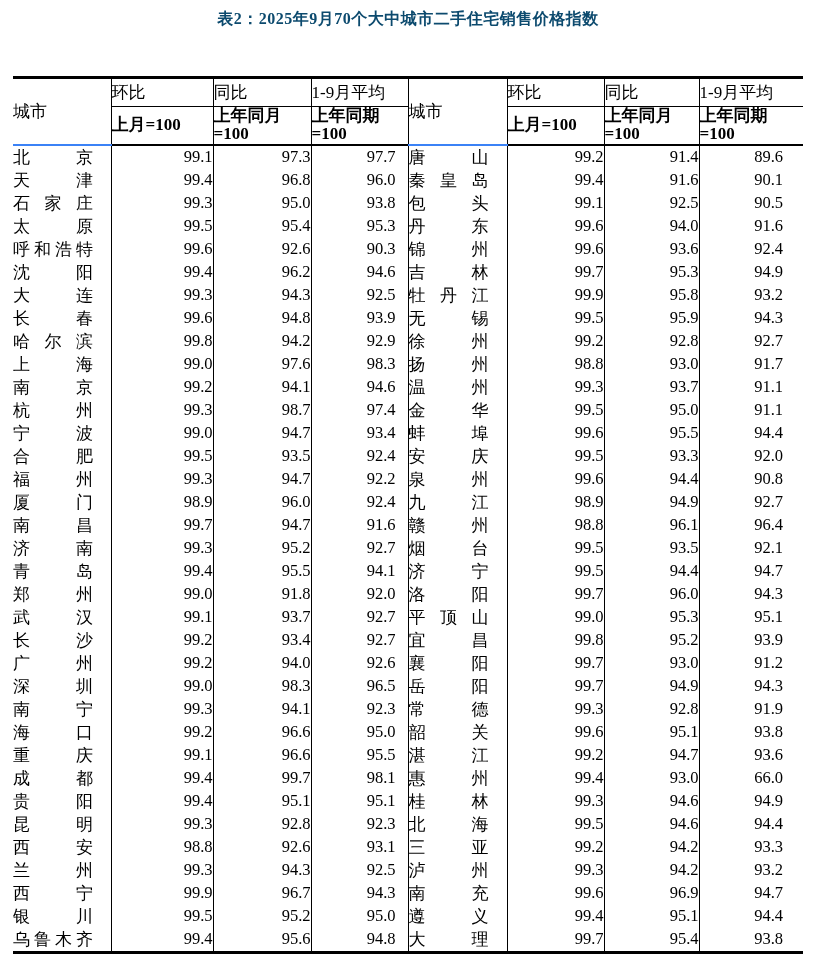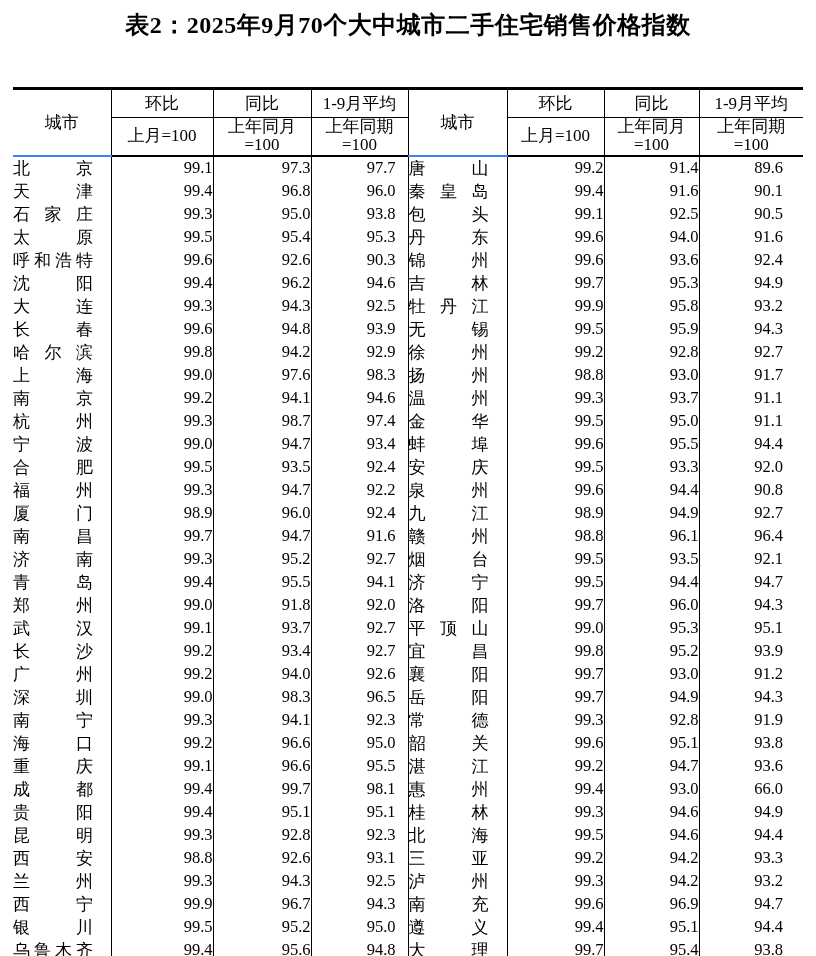--- a/index.html
+++ b/index.html
@@ -11,49 +11,49 @@
     width: 816px;
     height: 956px;
     overflow: hidden;
     color: #000;
     font-family: "Liberation Serif", "DejaVu Serif", serif;
   }
   .page-title {
     margin-top: 9px;
     text-align: center;
     font-weight: bold;
-    font-size: 24px;
+    font-size: 16px;
     letter-spacing: 0.5px;
-    color: #000000;
+    color: #0c4a6e;
   }
   table.price-table {
     border-collapse: collapse;
     table-layout: fixed;
     width: 790px;
     margin: 46px 0 0 13px;
     border-top: 3px solid #000;
     border-bottom: 3px solid #000;
   }
   table.price-table td { padding: 0; }
   .vline { border-left: 1px solid #000; }
 
   thead td {
-    text-align: center;
     font-size: 17px;
     vertical-align: middle;
   }
   .h-top {
     height: 27px;
     border-bottom: 1px solid #000;
   }
   .h-bottom {
     height: 36px;
     border-bottom: 2px solid #000;
     line-height: 1.08;
     white-space: pre-line;
+    font-weight: bold;
   }
   .h-city {
     border-bottom: 2px solid #3b82f6;
   }
 
   tbody td {
     height: 22.5px;
     font-size: 16.5px;
     vertical-align: middle;
   }

